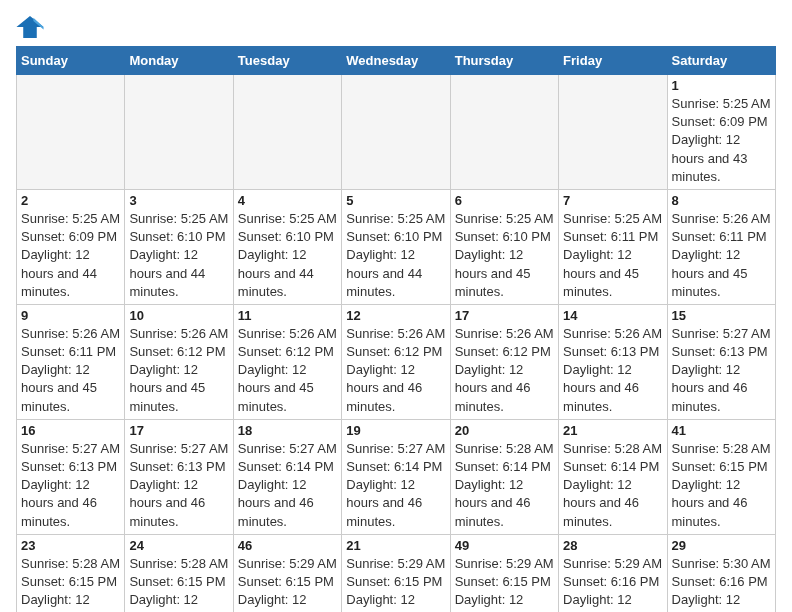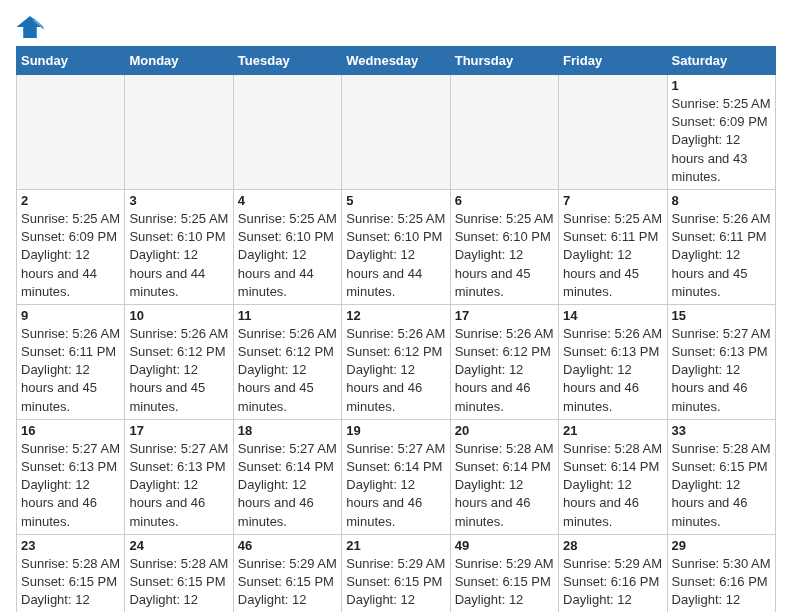--- a/index.html
+++ b/index.html
@@ -257,21 +257,21 @@
 Sunset: 6:14 PM
 Daylight: 12 hours and 46 minutes.</div>
         </td>
         <td>
           <div class="day-number">21</div>
           <div class="day-info">Sunrise: 5:28 AM
 Sunset: 6:14 PM
 Daylight: 12 hours and 46 minutes.</div>
         </td>
         <td>
-          <div class="day-number">33</div>
+          <div class="day-number">41</div>
           <div class="day-info">Sunrise: 5:28 AM
 Sunset: 6:15 PM
 Daylight: 12 hours and 46 minutes.</div>
         </td>
       </tr>
       <tr>
         <td>
           <div class="day-number">23</div>
           <div class="day-info">Sunrise: 5:28 AM
 Sunset: 6:15 PM

